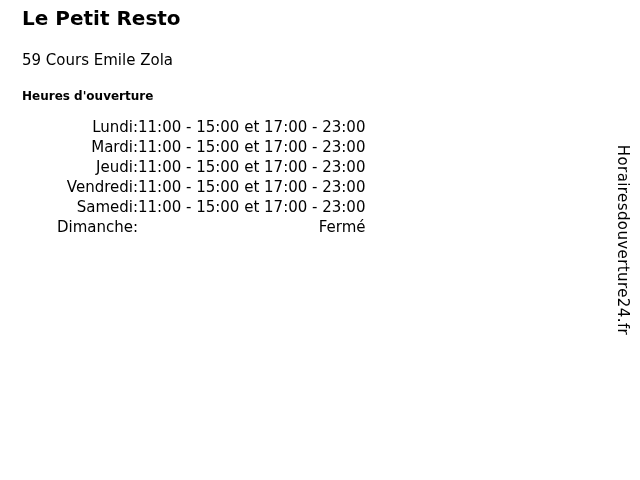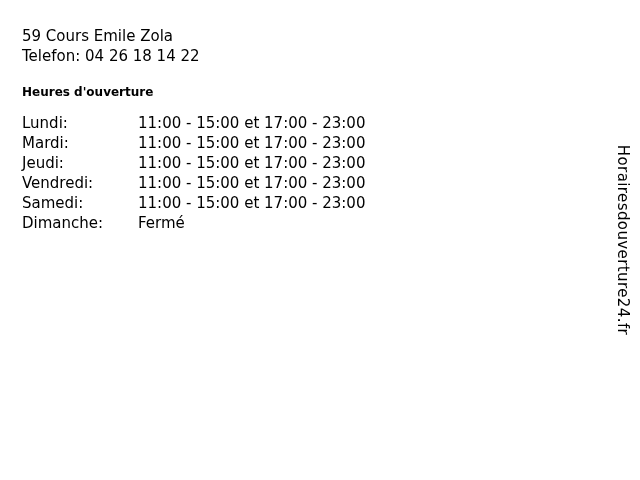--- a/index.html
+++ b/index.html
@@ -36,20 +36,21 @@
     font-size: 12px;
     line-height: 20px;
     font-weight: bold;
     margin: 16px 0 0 0;
   }
   .hours-table {
     margin-top: 11px;
     border-collapse: collapse;
     font-size: 15px;
     line-height: 20px;
+    text-align: right;
   }
   .hours-table td {
     padding: 0;
     vertical-align: top;
     white-space: nowrap;
   }
   .hours-table td.day-cell {
     width: 116px;
   }
   .watermark {
@@ -61,27 +62,24 @@
     font-size: 15px;
     letter-spacing: 0.4px;
     color: #000000;
   }
 </style>
 </head>
 <body>
 
 <div class="page">
 
+  <h1 class="title">Le Petit Resto</h1>
 
   <div class="details">
     <div class="line">59 Cours Emile Zola</div>
-    <div class="line">
-      <span>Telefon:</span>
-      <span>04 26 18 14 22</span>
-    </div>
   </div>
 
   <h2 class="hours-heading">Heures d'ouverture</h2>
 
   <table class="hours-table">
     <tbody>
       <tr>
         <td class="day-cell">Lundi:</td>
         <td>11:00 - 15:00 et 17:00 - 23:00</td>
       </tr>

